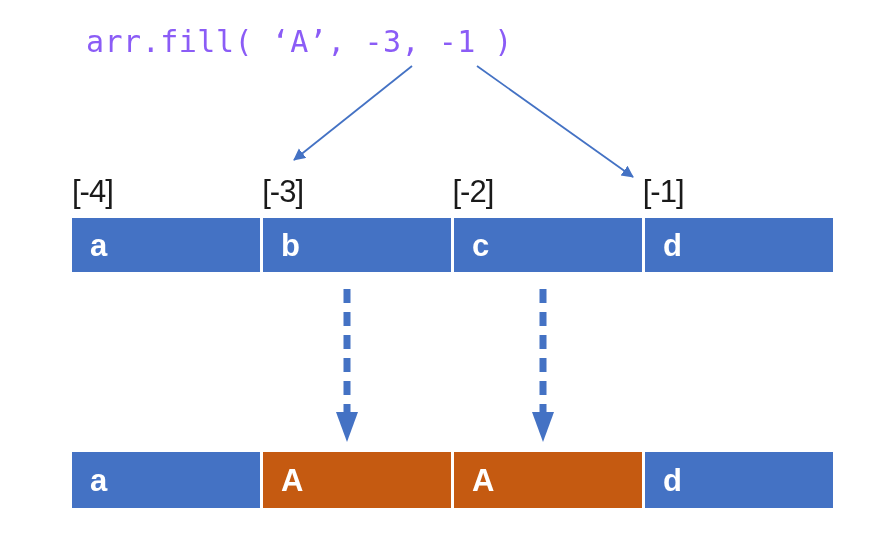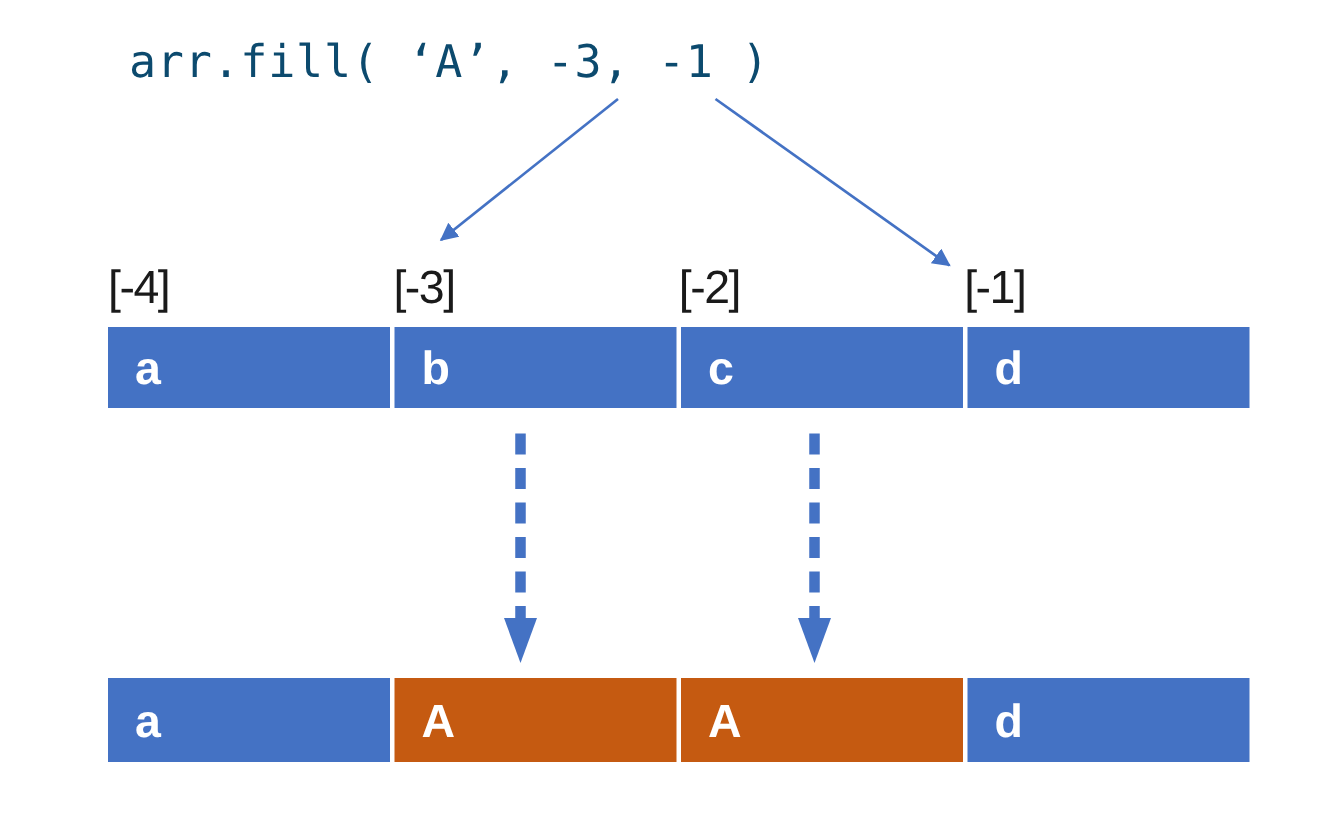--- a/index.html
+++ b/index.html
@@ -15,21 +15,21 @@
     overflow: hidden;
     font-family: "Liberation Sans", sans-serif;
   }
   .code {
     position: absolute;
     left: 86px;
     top: 24px;
     font-family: "DejaVu Sans Mono", monospace;
     font-size: 30px;
     letter-spacing: 0.5px;
-    color: #0c4a6e;
+    color: #8b5cf6;
     white-space: pre;
   }
   .overlay {
     position: absolute;
     left: 0;
     top: 0;
     width: 895px;
     height: 552px;
     pointer-events: none;
   }

